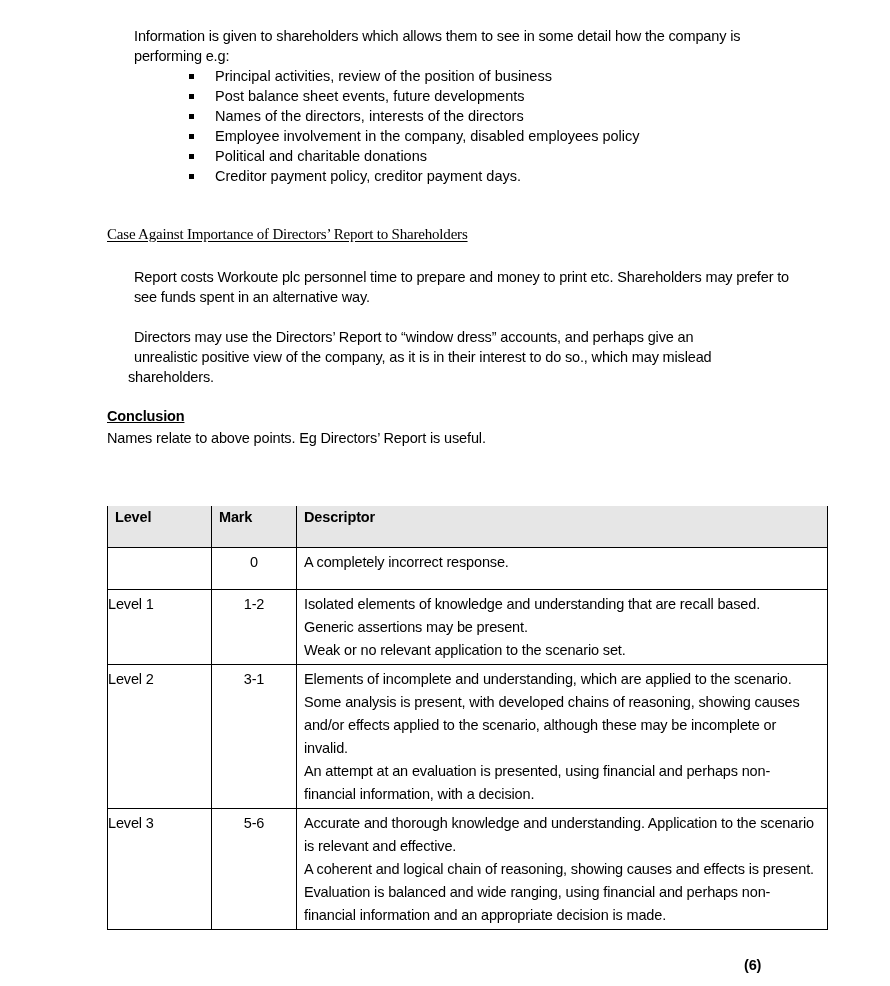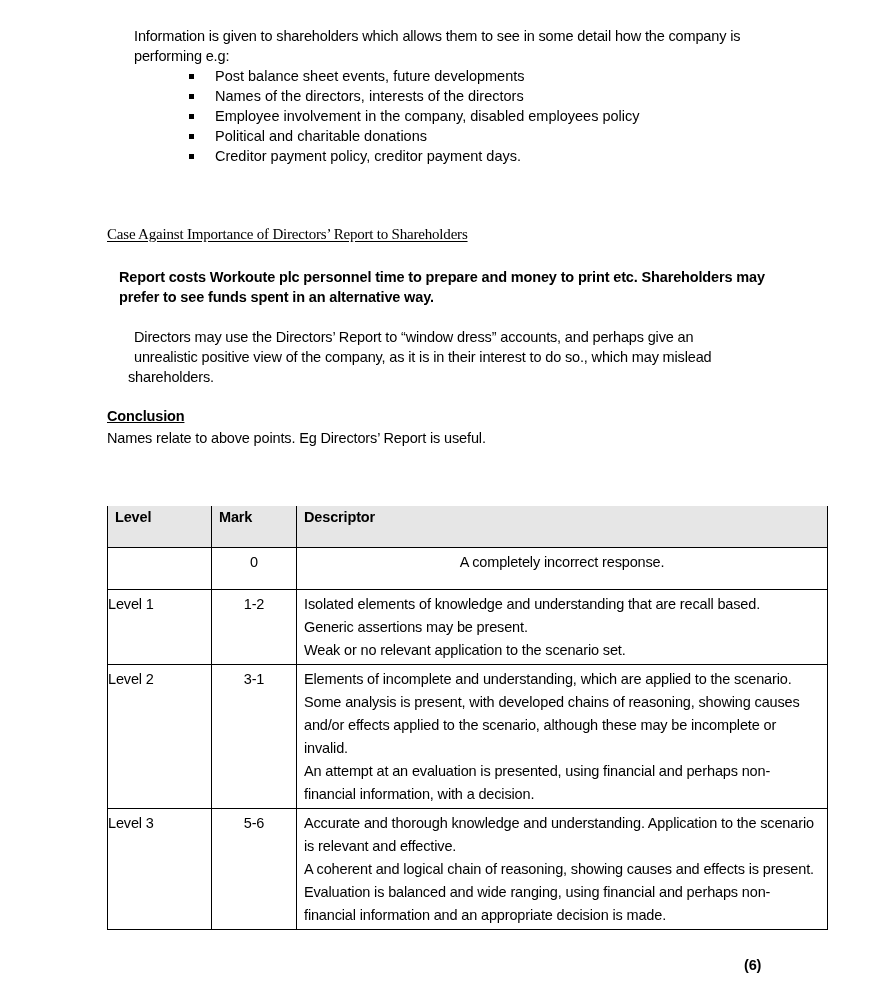--- a/index.html
+++ b/index.html
@@ -10,50 +10,51 @@
   .abs { position: absolute; }
   .p { line-height: 20px; letter-spacing: -0.15px; }
   .intro { left: 134px; top: 26px; width: 660px; }
   .bullets { left: 186px; top: 66px; margin: 0; padding: 0; list-style: none; }
   .bullets li { position: relative; padding-left: 29px; line-height: 20px; height: 20px; }
   .bullets li .sq { position: absolute; left: 3px; top: 8px; width: 5px; height: 5px; background: #000; }
   .heading-serif {
     left: 107px; top: 226px; font-family: "Liberation Serif", serif; font-size: 15px;
     text-decoration: underline; text-underline-offset: 2px; letter-spacing: -0.2px;
   }
-  .para1 { left: 119px; top: 267px; width: 680px; font-weight: bold; }
+  .para1 { left: 134px; top: 267px; width: 680px; }
   .para2 { left: 134px; top: 327px; width: 680px; }
   .para2 .last { margin-left: -6px; }
   .concl-h { left: 107px; top: 406px; font-weight: bold; text-decoration: underline; }
   .concl-t { left: 107px; top: 428px; }
   table.rubric {
     position: absolute; left: 107px; top: 490px; width: 721px;
     border-collapse: collapse; table-layout: fixed; margin-top: 16px;
   }
   table.rubric th, table.rubric td {
     border: 1px solid #000; vertical-align: top; font-size: 14.5px;
     letter-spacing: -0.15px;
   }
   table.rubric th {
     background: #e6e6e6; text-align: left; font-weight: bold; height: 38px;
     padding: 3px 7px 0 7px; border-top: none;
   }
   table.rubric td { padding: 3px 7px 2px 7px; line-height: 23px; }
   table.rubric td.lvl { padding-left: 0; padding-right: 9px; }
   table.rubric td.mk { text-align: center; padding-left: 0; padding-right: 0; }
   table.rubric td.desc div { line-height: 23px; }
-  .row0 td { height: 36px; text-align: center; }
+  .row0 td { height: 36px; }
   .total { left: 744px; top: 955px; font-weight: bold; }
 </style>
 </head>
 <body>
 
 <div class="abs p intro">Information is given to shareholders which allows them to see in some detail how the company is performing e.g:</div>
 
 <ul class="abs bullets">
+  <li><span class="sq"></span><span>Principal activities,  review of the position of business</span></li>
   <li><span class="sq"></span><span>Post balance sheet events,  future developments</span></li>
   <li><span class="sq"></span><span>Names of the directors,  interests of the directors</span></li>
   <li><span class="sq"></span><span>Employee involvement in the company,  disabled employees policy</span></li>
   <li><span class="sq"></span><span>Political and charitable donations</span></li>
   <li><span class="sq"></span><span>Creditor payment policy, creditor payment days.</span></li>
 </ul>
 
 <div class="abs heading-serif">Case Against Importance of Directors’ Report to Shareholders</div>
 
 <div class="abs p para1">Report costs Workoute plc personnel time to prepare and money to print etc.  Shareholders may prefer to see funds spent in an alternative way.</div>

